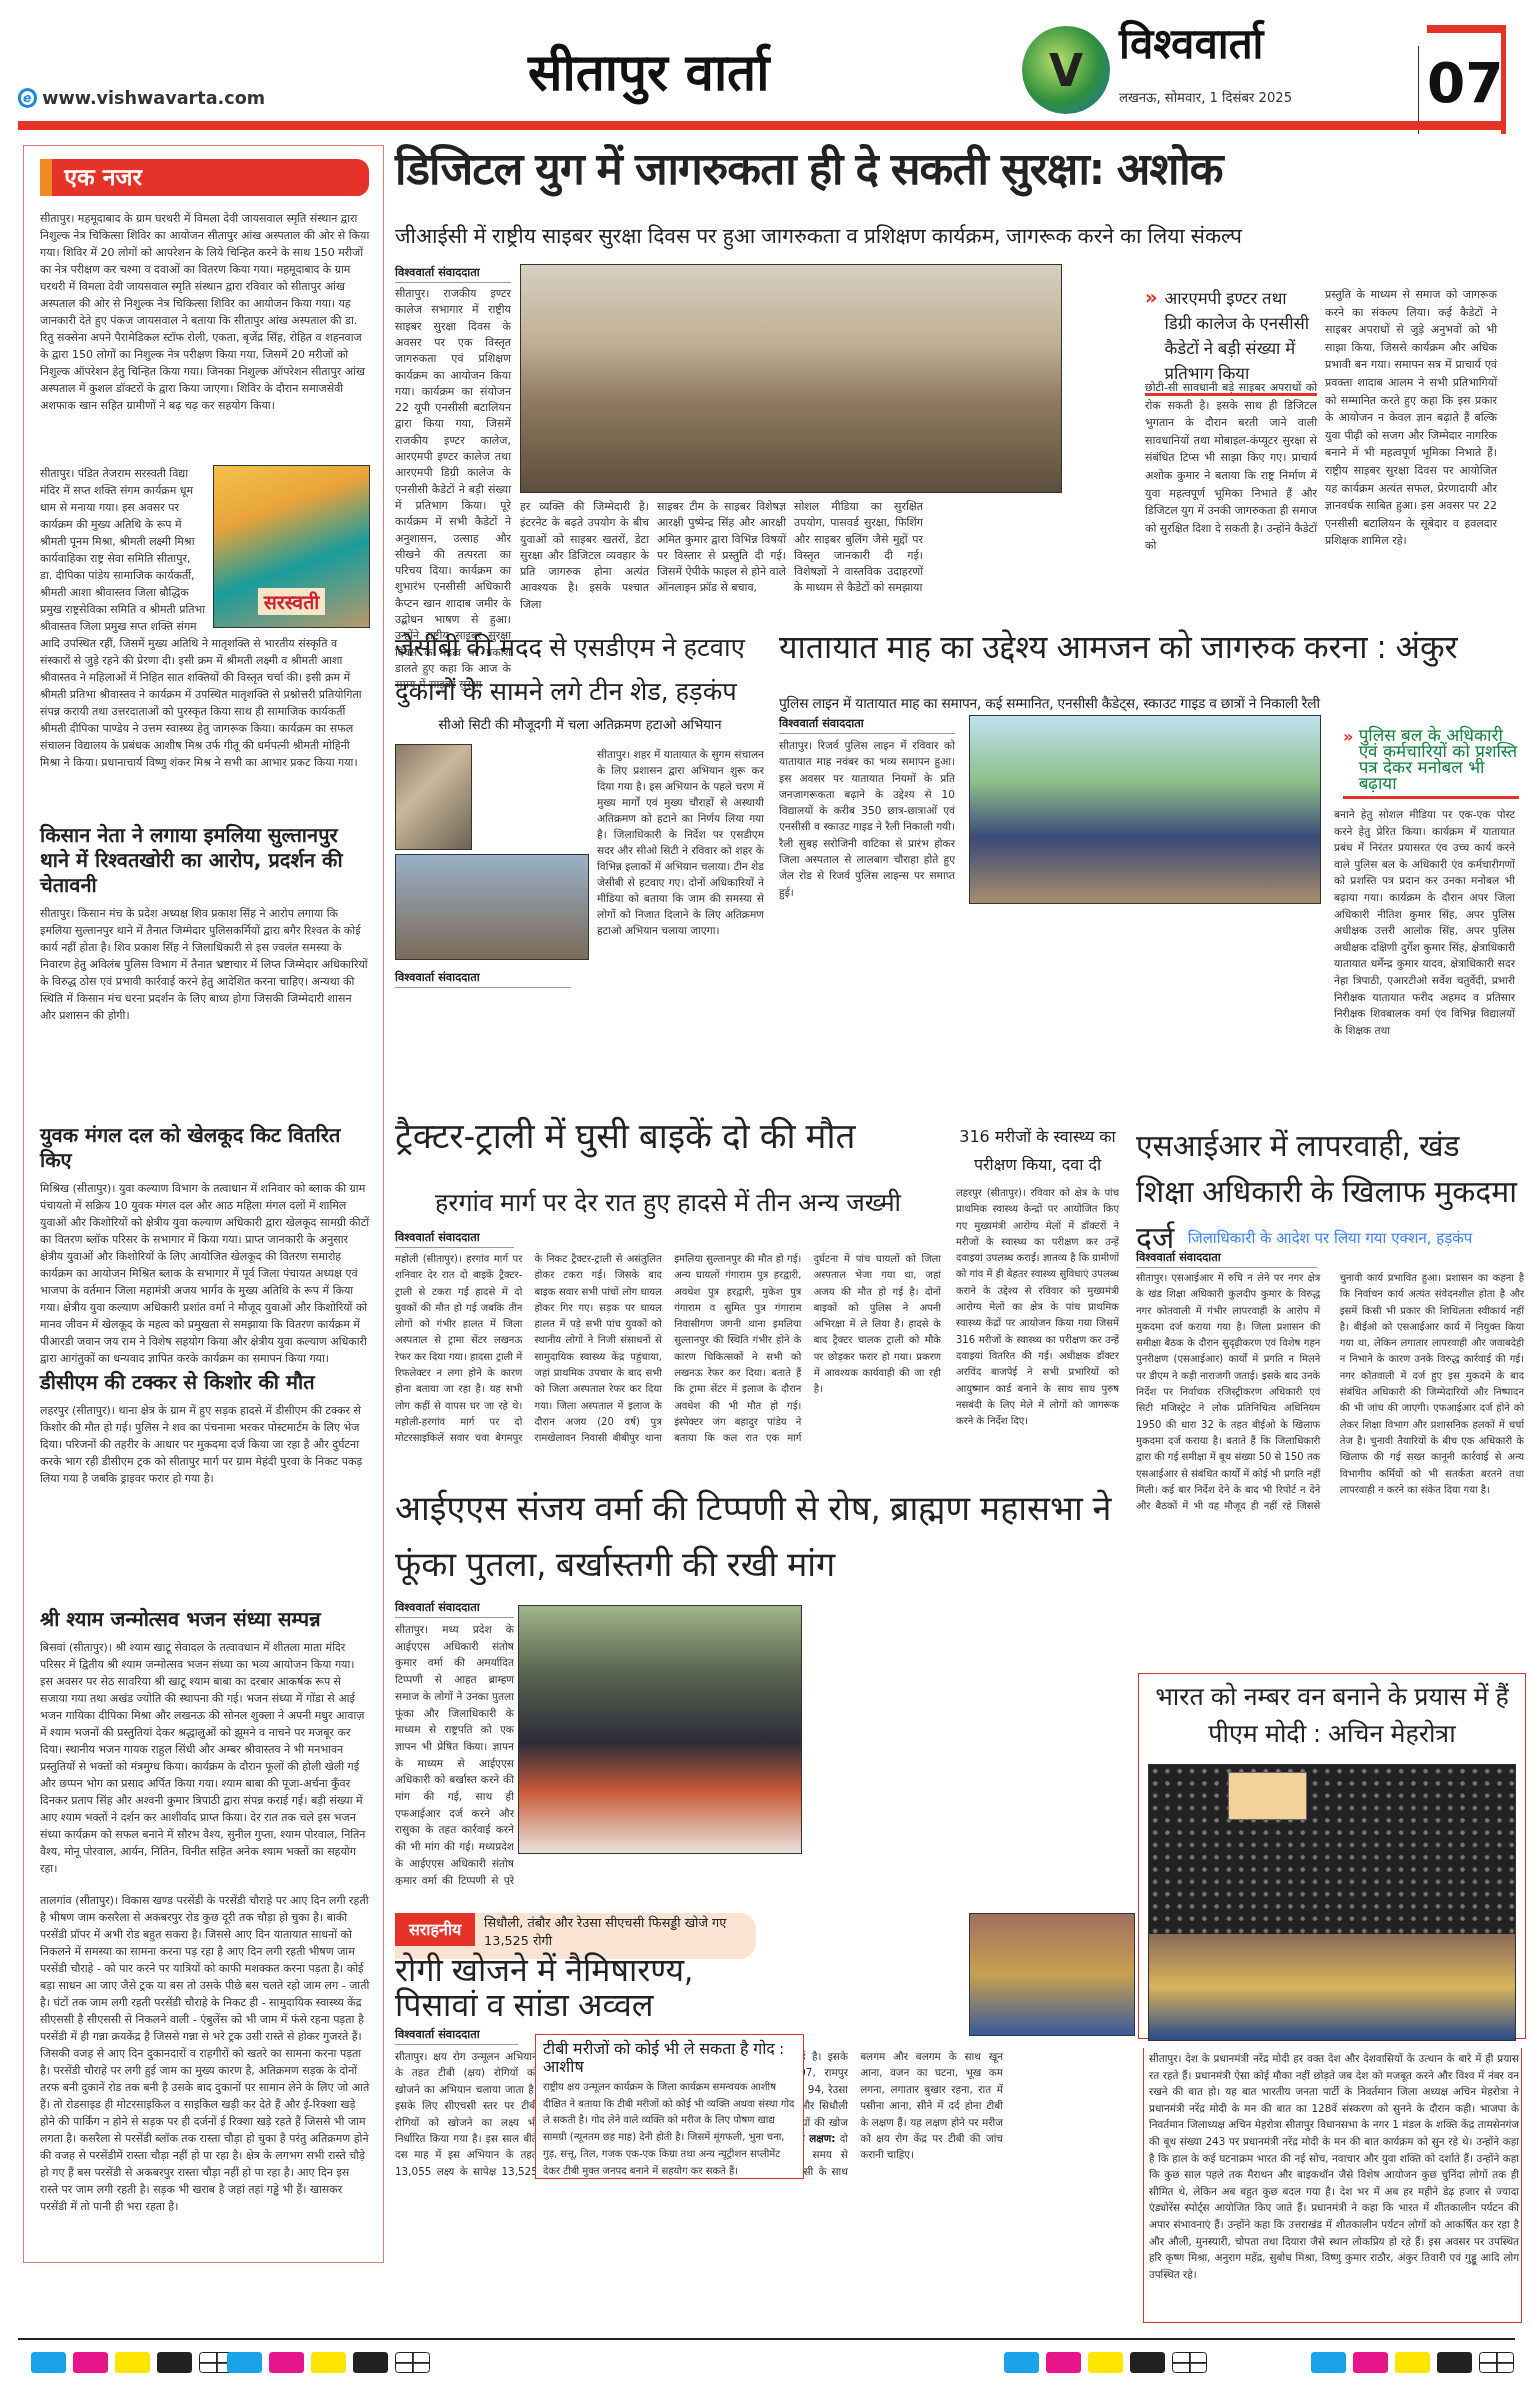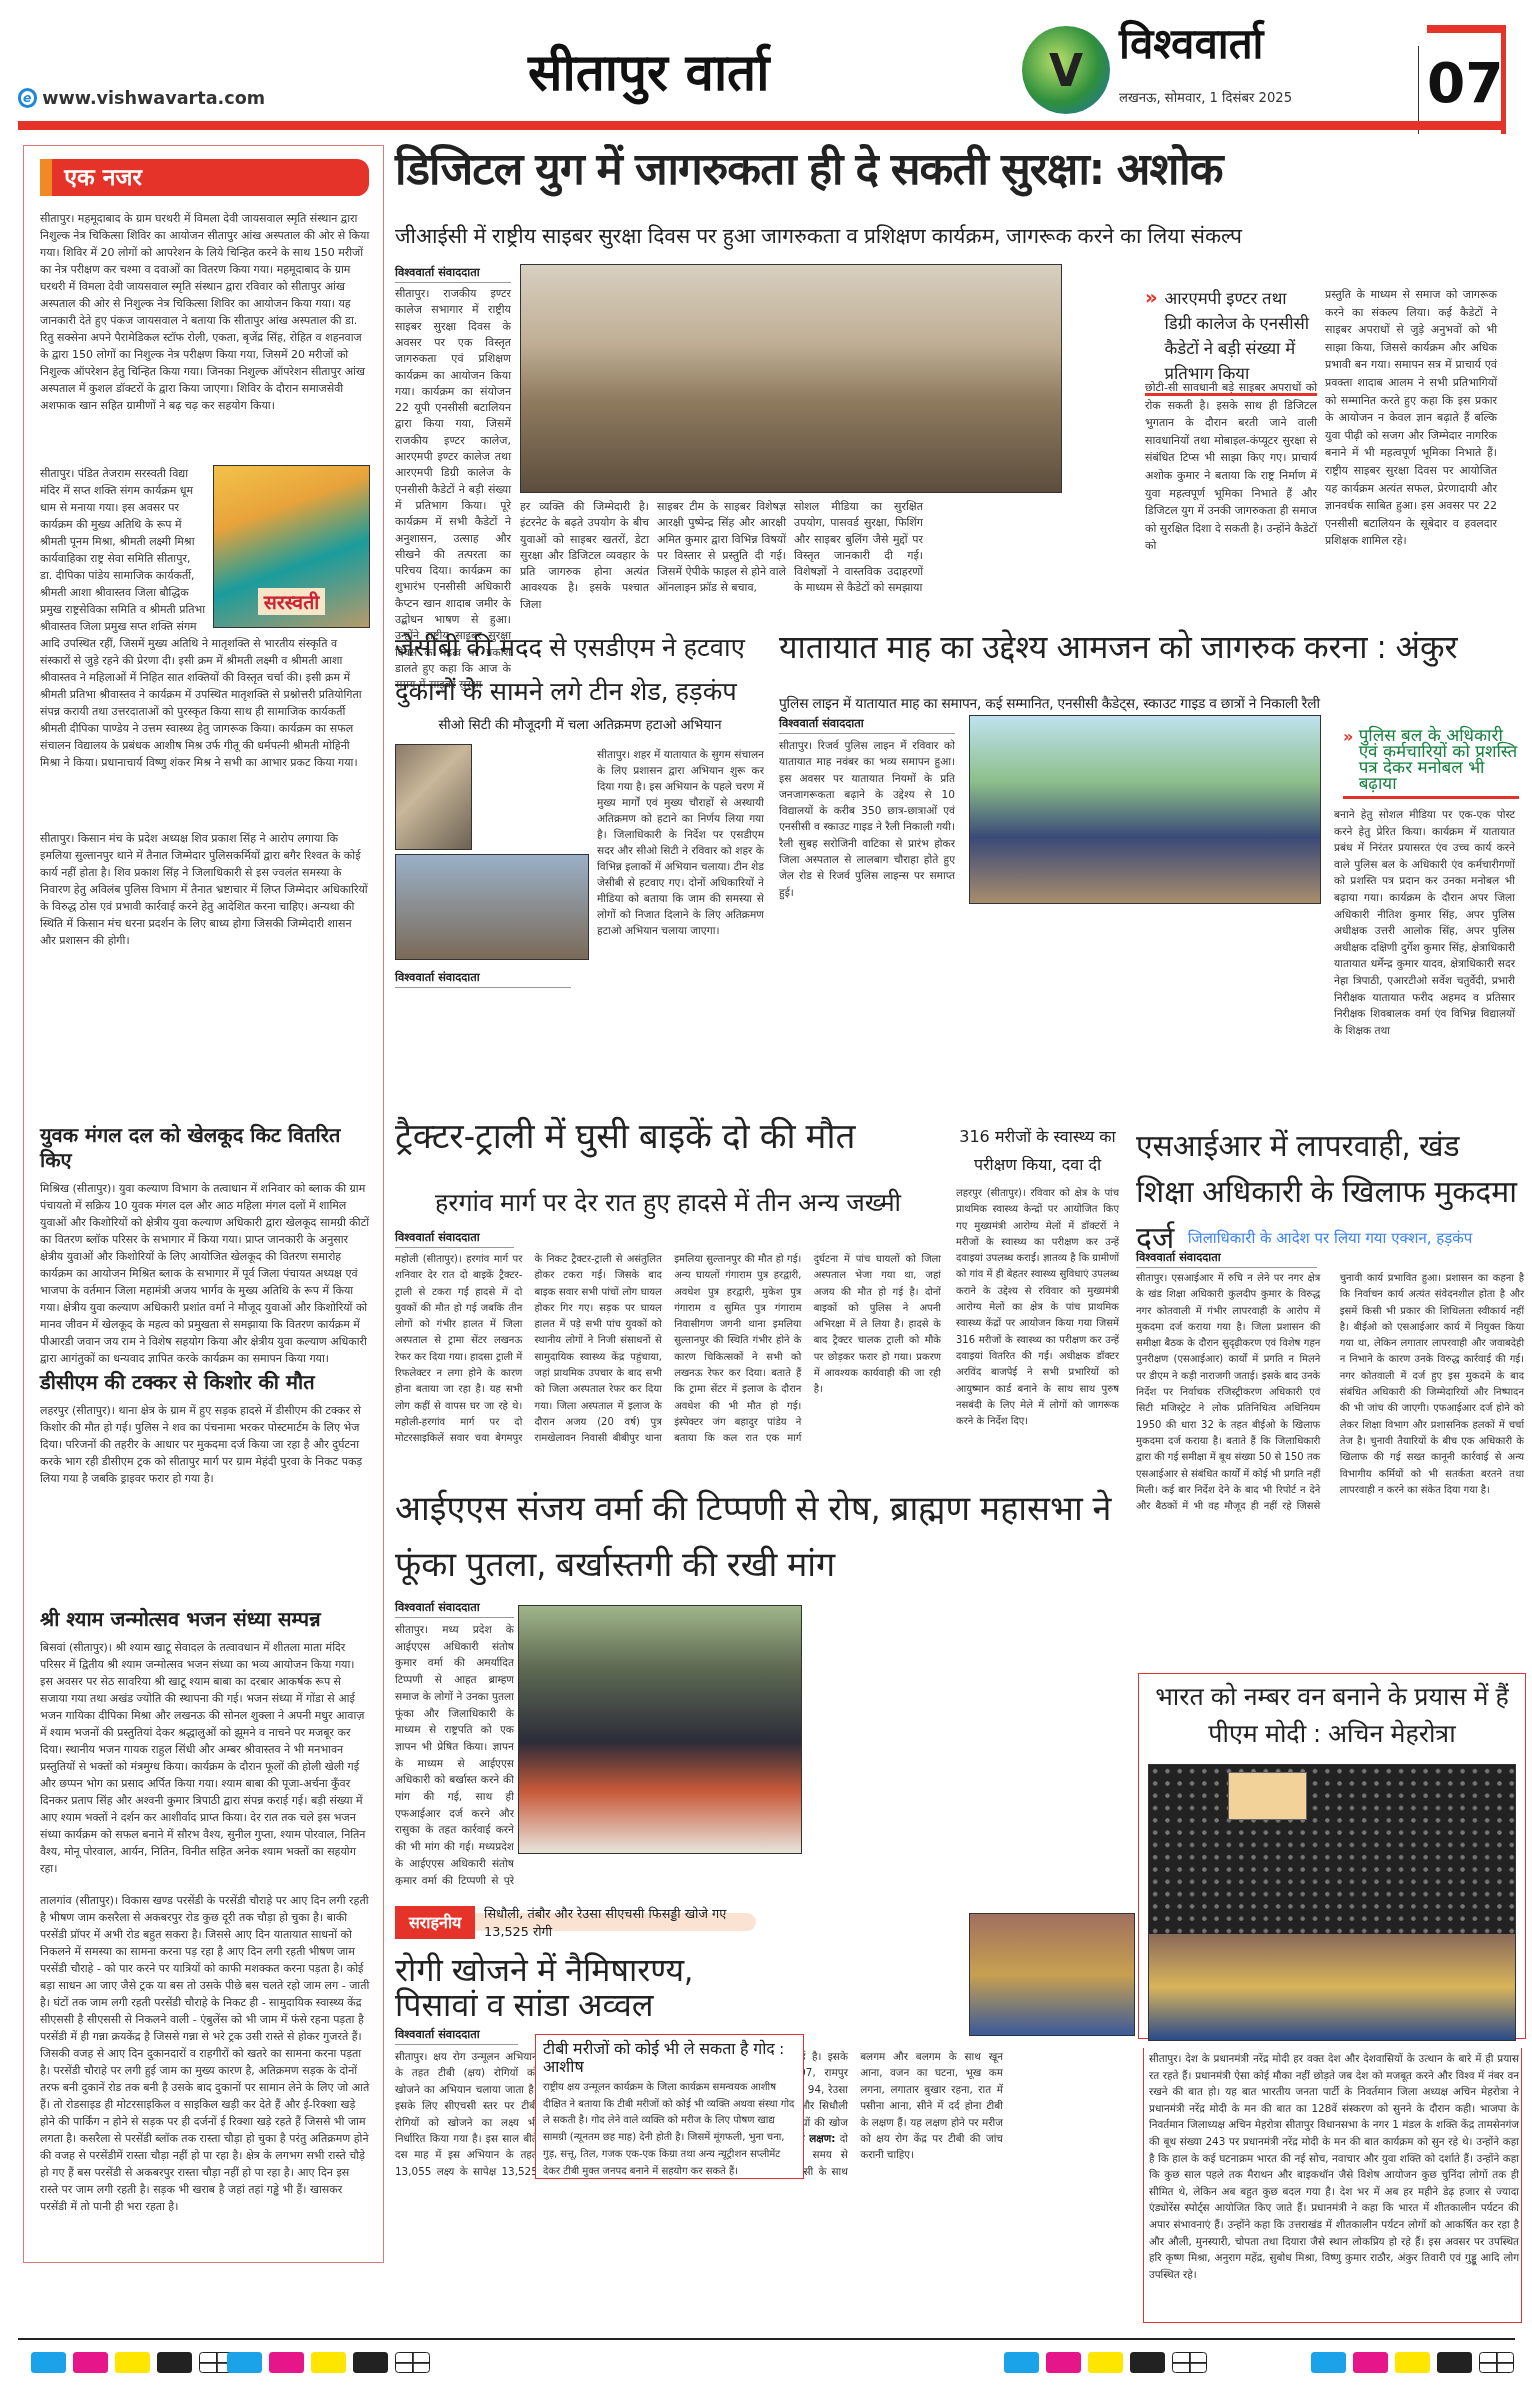--- a/index.html
+++ b/index.html
@@ -56,20 +56,21 @@
 </div>
 
 <div class="abs" style="left:40px;top:458px;width:330px">
   <div class="ph" style="float:right;width:157px;height:163px;margin:7px 0 3.5px 7px;background:linear-gradient(160deg,#f2c24a,#e8a33a 30%,#1a9c9c 60%,#b79a6a);display:flex;align-items:flex-end;justify-content:center">
       <span style="color:#c23;font-weight:bold;font-size:19.4px;background:#f5e6c8;padding:0 5.3px;margin-bottom:12.3px">सरस्वती</span>
     </div>
   <div class="lb" style="margin-top:7px">सीतापुर। पंडित तेजराम सरस्वती विद्या मंदिर में सप्त शक्ति संगम कार्यक्रम धूम धाम से मनाया गया। इस अवसर पर कार्यक्रम की मुख्य अतिथि के रूप में श्रीमती पूनम मिश्रा, श्रीमती लक्ष्मी मिश्रा कार्यवाहिका राष्ट्र सेवा समिति सीतापुर, डा. दीपिका पांडेय सामाजिक कार्यकर्ती, श्रीमती आशा श्रीवास्तव जिला बौद्धिक प्रमुख राष्ट्रसेविका समिति व श्रीमती प्रतिभा श्रीवास्तव जिला प्रमुख सप्त शक्ति संगम आदि उपस्थित रहीं, जिसमें मुख्य अतिथि ने मातृशक्ति से भारतीय संस्कृति व संस्कारों से जुड़े रहने की प्रेरणा दी। इसी क्रम में श्रीमती लक्ष्मी व श्रीमती आशा श्रीवास्तव ने महिलाओं में निहित सात शक्तियों की विस्तृत चर्चा की। इसी क्रम में श्रीमती प्रतिभा श्रीवास्तव ने कार्यक्रम में उपस्थित मातृशक्ति से प्रश्नोत्तरी प्रतियोगिता संपन्न करायी तथा उत्तरदाताओं को पुरस्कृत किया साथ ही सामाजिक कार्यकर्ती श्रीमती दीपिका पाण्डेय ने उत्तम स्वास्थ्य हेतु जागरूक किया। कार्यक्रम का सफल संचालन विद्यालय के प्रबंधक आशीष मिश्र उर्फ गीतू की धर्मपत्नी श्रीमती मोहिनी मिश्रा ने किया। प्रधानाचार्य विष्णु शंकर मिश्र ने सभी का आभार प्रकट किया गया।</div>
 </div>
 
 <div class="abs" style="left:40px;top:823px;width:330px">
+  <div class="lh">किसान नेता ने लगाया इमलिया सुल्तानपुर थाने में रिश्वतखोरी का आरोप, प्रदर्शन की चेतावनी</div>
   <div class="lb" style="margin-top:7px">सीतापुर। किसान मंच के प्रदेश अध्यक्ष शिव प्रकाश सिंह ने आरोप लगाया कि इमलिया सुल्तानपुर थाने में तैनात जिम्मेदार पुलिसकर्मियों द्वारा बगैर रिश्वत के कोई कार्य नहीं होता है। शिव प्रकाश सिंह ने जिलाधिकारी से इस ज्वलंत समस्या के निवारण हेतु अविलंब पुलिस विभाग में तैनात भ्रष्टाचार में लिप्त जिम्मेदार अधिकारियों के विरुद्ध ठोस एवं प्रभावी कार्रवाई करने हेतु आदेशित करना चाहिए। अन्यथा की स्थिति में किसान मंच धरना प्रदर्शन के लिए बाध्य होगा जिसकी जिम्मेदारी शासन और प्रशासन की होगी।</div>
 </div>
 
 <div class="abs" style="left:40px;top:1123px;width:330px">
   <div class="lh">युवक मंगल दल को खेलकूद किट वितरित किए</div>
   <div class="lb" style="margin-top:7px">मिश्रिख (सीतापुर)। युवा कल्याण विभाग के तत्वाधान में शनिवार को ब्लाक की ग्राम पंचायतो में सक्रिय 10 युवक मंगल दल और आठ महिला मंगल दलों में शामिल युवाओं और किशोरियों को क्षेत्रीय युवा कल्याण अधिकारी द्वारा खेलकूद सामग्री कीटों का वितरण ब्लॉक परिसर के सभागार में किया गया। प्राप्त जानकारी के अनुसार क्षेत्रीय युवाओं और किशोरियों के लिए आयोजित खेलकूद की वितरण समारोह कार्यक्रम का आयोजन मिश्रित ब्लाक के सभागार में पूर्व जिला पंचायत अध्यक्ष एवं भाजपा के वर्तमान जिला महामंत्री अजय भार्गव के मुख्य अतिथि के रूप में किया गया। क्षेत्रीय युवा कल्याण अधिकारी प्रशांत वर्मा ने मौजूद युवाओं और किशोरियों को मानव जीवन में खेलकूद के महत्व को प्रमुखता से समझाया कि वितरण कार्यक्रम में पीआरडी जवान जय राम ने विशेष सहयोग किया और क्षेत्रीय युवा कल्याण अधिकारी द्वारा आगंतुकों का धन्यवाद ज्ञापित करके कार्यक्रम का समापन किया गया।</div>
 </div>
 
 <div class="abs" style="left:40px;top:1370px;width:330px">
   <div class="lh">डीसीएम की टक्कर से किशोर की मौत</div>
@@ -157,21 +158,21 @@
 
 <div class="abs" style="left:1138px;top:1673px;width:388px;height:366px;border:1.8px solid #d33"></div>
 <div class="abs hl" style="left:1145px;top:1678px;width:374px;font-size:25px;font-weight:normal;line-height:37px;text-align:center">भारत को नम्बर वन बनाने के प्रयास में हैं पीएम मोदी : अचिन मेहरोत्रा</div>
 <div class="abs ph" style="left:1148px;top:1764px;width:368px;height:277px;background:radial-gradient(circle,#777 1.8px,#222 2.6px) 0 0/12.3px 12.3px,#333">
   <div style="position:absolute;left:79px;top:7px;width:79px;height:48px;background:#f3d29a;border:0.9px solid #666"></div>
   <div style="position:absolute;left:0;bottom:0;width:100%;height:106px;background:linear-gradient(180deg,#8a6a5a,#d8b45a 50%,#2a4a8a)"></div>
 </div>
 <div class="abs" style="left:1143px;top:2048px;width:379px;height:275px;border:1.8px solid #d33;border-top:none"></div>
 <div class="abs body" style="left:1149px;top:2050px;width:370px;font-size:10.4px;line-height:16.6px">सीतापुर। देश के प्रधानमंत्री नरेंद्र मोदी हर वक्त देश और देशवासियों के उत्थान के बारे में ही प्रयास रत रहते हैं। प्रधानमंत्री ऐसा कोई मौका नहीं छोड़ते जब देश को मजबूत करने और विश्व में नंबर वन रखने की बात हो। यह बात भारतीय जनता पार्टी के निवर्तमान जिला अध्यक्ष अचिन मेहरोत्रा ने प्रधानमंत्री नरेंद्र मोदी के मन की बात का 128वें संस्करण को सुनने के दौरान कही। भाजपा के निवर्तमान जिलाध्यक्ष अचिन मेहरोत्रा सीतापुर विधानसभा के नगर 1 मंडल के शक्ति केंद्र तामसेनगंज की बूथ संख्या 243 पर प्रधानमंत्री नरेंद्र मोदी के मन की बात कार्यक्रम को सुन रहे थे। उन्होंने कहा है कि हाल के कई घटनाक्रम भारत की नई सोच, नवाचार और युवा शक्ति को दर्शाते हैं। उन्होंने कहा कि कुछ साल पहले तक मैराथन और बाइकथॉन जैसे विशेष आयोजन कुछ चुनिंदा लोगों तक ही सीमित थे, लेकिन अब बहुत कुछ बदल गया है। देश भर में अब हर महीने डेढ़ हजार से ज्यादा एंड्योरेंस स्पोर्ट्स आयोजित किए जाते हैं। प्रधानमंत्री ने कहा कि भारत में शीतकालीन पर्यटन की अपार संभावनाएं हैं। उन्होंने कहा कि उत्तराखंड में शीतकालीन पर्यटन लोगों को आकर्षित कर रहा है और औली, मुनस्यारी, चोपता तथा दियारा जैसे स्थान लोकप्रिय हो रहे हैं। इस अवसर पर उपस्थित हरि कृष्ण मिश्रा, अनुराग महेंद्र, सुबोध मिश्रा, विष्णु कुमार राठौर, अंकुर तिवारी एवं गुड्डू आदि लोग उपस्थित रहे।</div>
 
-<div class="abs" style="left:395px;top:1913px;width:361px;height:18px;background:#fbe3d3;border-radius:0 16px 16px 0;display:flex;align-items:center">
+<div class="abs" style="left:395px;top:1913px;width:361px;height:46px;background:#fbe3d3;border-radius:0 16px 16px 0;display:flex;align-items:flex-start">
   <span style="background:#e6332a;color:#fff;font-size:16px;height:33px;line-height:33px;padding:0 14px;font-weight:bold">सराहनीय</span>
   <span style="font-size:12.8px;color:#222;padding-left:8.8px">सिधौली, तंबौर और रेउसा सीएचसी फिसड्डी खोजे गए 13,525 रोगी</span>
 </div>
 <div class="abs hl" style="left:395px;top:1953px;width:388px;font-size:32px;font-weight:normal">रोगी खोजने में नैमिषारण्य, पिसावां व सांडा अव्वल</div>
 <div class="abs ph" style="left:969px;top:1913px;width:166px;height:123px;background:linear-gradient(180deg,#a07060,#c8a050 50%,#3a5a9a)"></div>
 <div class="abs" style="left:395px;top:2026px;width:123px">
   <div class="byl">विश्ववार्ता संवाददाता</div>
 </div>
 <div class="abs body" style="left:395px;top:2048px;width:608px;font-size:10.4px;line-height:16.4px;column-count:4;column-gap:12.3px;height:255px;padding-top:0">
   <span>सीतापुर। क्षय रोग उन्मूलन अभियान के तहत टीबी (क्षय) रोगियों को खोजने का अभियान चलाया जाता है। इसके लिए सीएचसी स्तर पर टीबी रोगियों को खोजने का लक्ष्य भी निर्धारित किया गया है। इस साल बीते दस माह में इस अभियान के तहत 13,055 लक्ष्य के सापेक्ष 13,525 टीबी रोगियों की खोज की जा चुकी है। रोगियों का विवरण निक्षय पोर्टल पर दर्ज कर उनका उपचार भी कराया जाता है। उन्होंने बताया कि इस अभियान में नैमिषारण्य एलिया पर 108, कमसंडा और महोली पर 104-104, सिधौली पर 125, हरगांव पर 103, पहला पर 101 प्रतिशत टीबी मरीजों की खोज की गई है। इसके अलावा मछरेहटा पर 97, रामपुर मथुरा पर 95, लहरपुर पर 94, रेउसा पर 90, तंबौर पर 89 और सिधौली पर 64 प्रतिशत क्षय रोगियों की खोज की गई है।</span>

